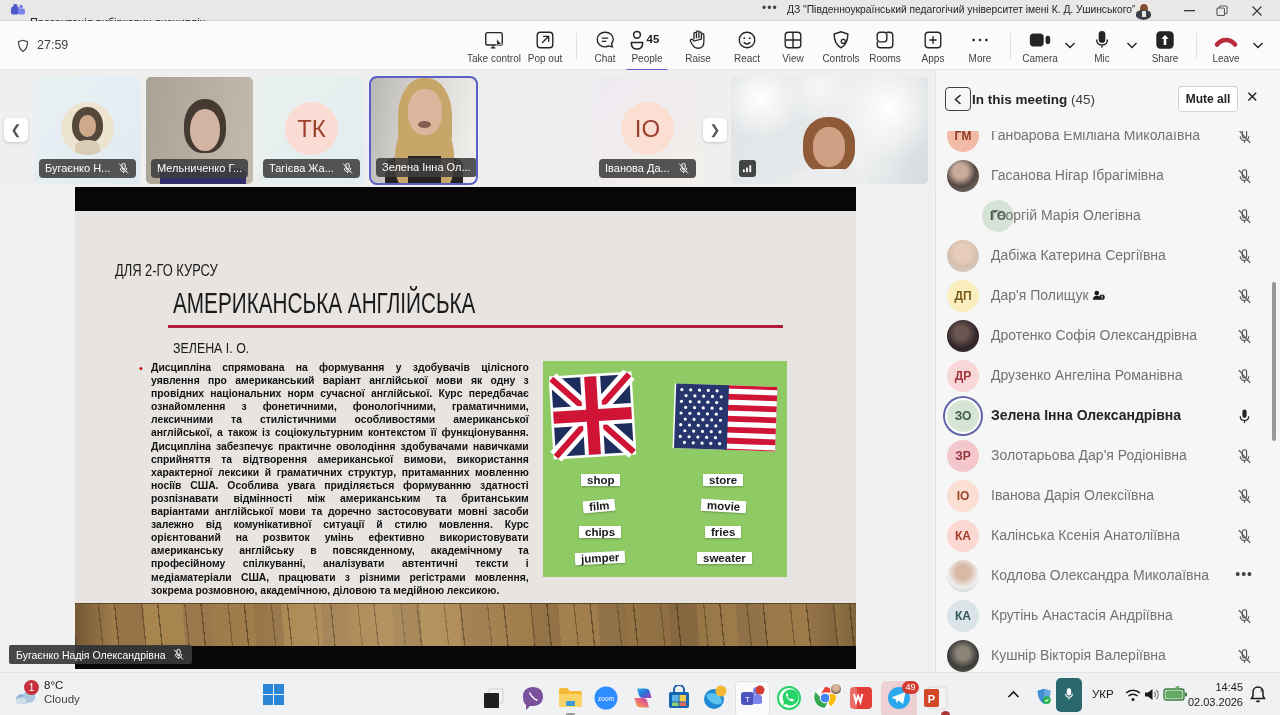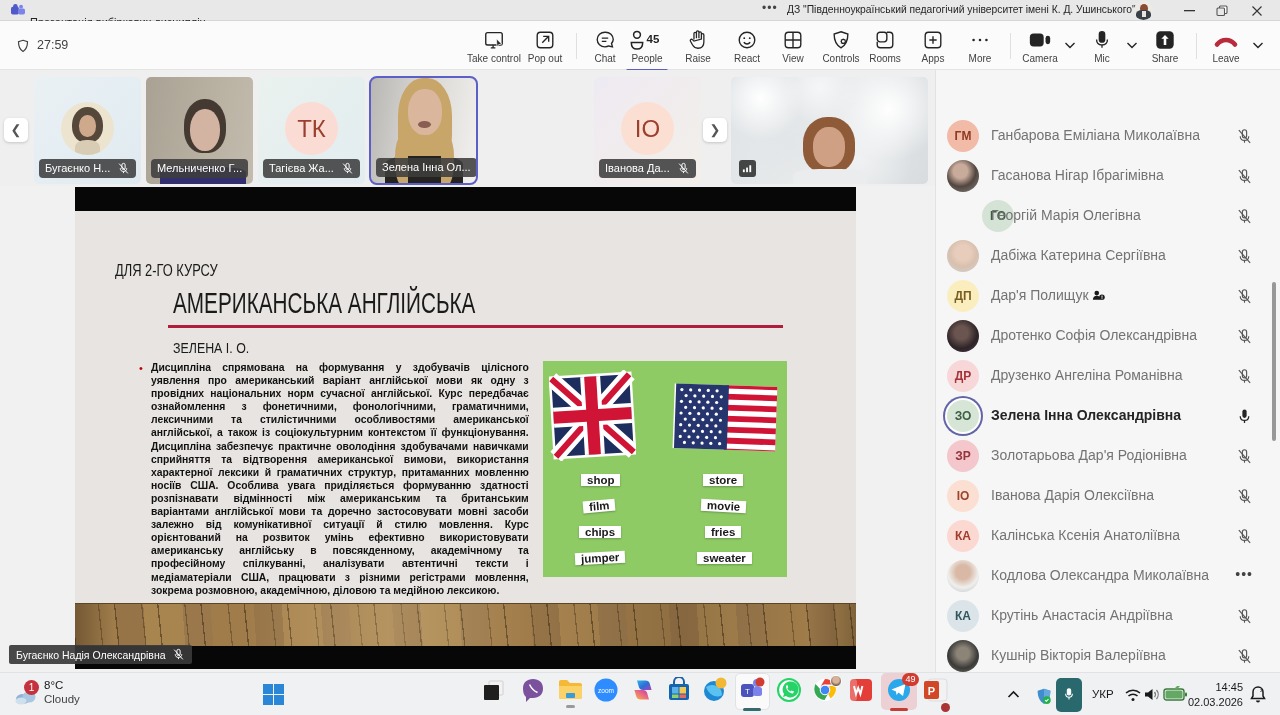--- a/index.html
+++ b/index.html
@@ -46,21 +46,21 @@
 #sidebar { position:absolute; left:935px; top:70px; width:345px; height:602px; background:#f6f6f6; border-left:1px solid #e2e2e2; overflow:hidden;}
 .prow { position:absolute; left:0; width:345px; height:40px; }
 .prow .pav { position:absolute; left:11px; top:4px; width:32px; height:32px; border-radius:50%; display:flex; align-items:center; justify-content:center; font-size:12px; font-weight:bold; }
 .prow .pname { position:absolute; left:55px; top:11px; font-size:14px; color:#737373; white-space:nowrap;}
 .prow .pmic { position:absolute; right:28px; top:12px; }
 #sbheader { position:absolute; left:0; top:0; width:345px; height:61px; background:#f6f6f6; z-index:5;}
 #sbscroll { position:absolute; left:336px; top:212px; width:4px; height:159px; background:#989898; border-radius:2px; z-index:6;}
 
 
 #taskbar { position:absolute; left:0; top:672px; width:1280px; height:43px; background:#eff1f3; border-top:1px solid #e0e2e4; }
-.tkicon { position:absolute; top:4px; width:27px; height:27px; }
+.tkicon { position:absolute; top:12px; width:27px; height:27px; }
 </style>
 </head>
 <body>
 
 <div id="titlebar">
   <svg class="abs" style="left:11px;top:4px" width="14" height="14" viewBox="0 0 16 16">
       <rect x="0" y="3" width="9" height="9" rx="2" fill="#5059c9"></rect>
       <circle cx="11.5" cy="3" r="2.2" fill="#7b83eb"></circle>
       <circle cx="5" cy="2.6" r="2.6" fill="#5059c9"></circle>
       <rect x="8" y="5" width="8" height="7" rx="2" fill="#7b83eb"></rect>
@@ -523,20 +523,30 @@
       <div class="prow" style="top:566px;">
         <div class="pav" style="background:radial-gradient(circle at 50% 42%, #8d8478 25%, #3a3a38 60%, #777468 100%)"></div>
         <div class="pname" style="">Кушнір Вікторія Валеріївна</div>
         <div class="pmic"><svg width="17" height="17" viewBox="0 0 24 24" fill="none" stroke="#555" stroke-width="1.6">
             <rect x="9" y="2.5" width="6" height="11.5" rx="3"></rect>
             <path d="M6 11.5 c0 3.8 2.5 6 6 6 s6-2.2 6-6 M12 17.5 v3.2"></path>
             <path d="M4 3 L20 21"></path>
           </svg></div>
       </div>
     </div>
+  <div id="sbheader">
+    <div class="abs" style="left:9px;top:17px;width:26px;height:24px;border:1px solid #424242;border-radius:4px;background:#f6f6f6;">
+      <svg style="margin:6px 0 0 7px" width="10" height="11" viewBox="0 0 10 11" fill="none" stroke="#242424" stroke-width="1.5">
+          <path d="M7.5 1 L2.5 5.5 L7.5 10"></path>
+        </svg>
+    </div>
+    <div class="abs" style="left:36px;top:22px;font-size:13.5px;color:#242424;"><span style="font-weight:bold;">In this meeting</span> <span style="color:#424242">(45)</span></div>
+    <div class="abs" style="left:242px;top:16px;width:60px;height:26px;background:#fff;border:1px solid #d1d1d1;border-radius:4px;text-align:center;line-height:25px;font-size:12px;font-weight:bold;color:#242424;">Mute all</div>
+    <div class="abs" style="left:310px;top:18px;font-size:15px;color:#242424;">✕</div>
+  </div>
   <div id="sbscroll"></div>
 </div>
 
 <div id="taskbar">
   <svg class="abs" style="left:13px;top:15px" width="25" height="17" viewBox="0 0 25 17">
       <ellipse cx="10" cy="11" rx="7" ry="5" fill="#8fb3d6"></ellipse>
       <ellipse cx="16" cy="9" rx="6.5" ry="5.5" fill="#aac6e0"></ellipse>
       <ellipse cx="8" cy="13" rx="5.5" ry="3.4" fill="#cfdfec"></ellipse>
     </svg>
   <div class="abs" style="left:24px;top:7px;width:15px;height:15px;background:#c5313c;border-radius:50%;color:#fff;font-size:10px;text-align:center;line-height:15px;">1</div>

